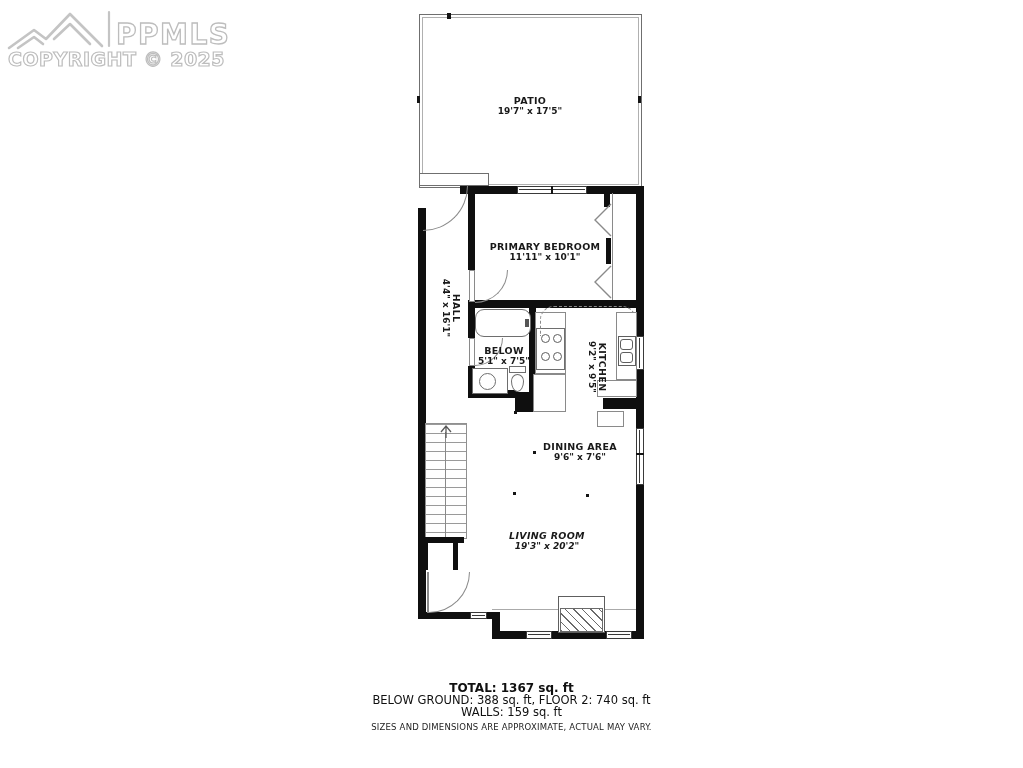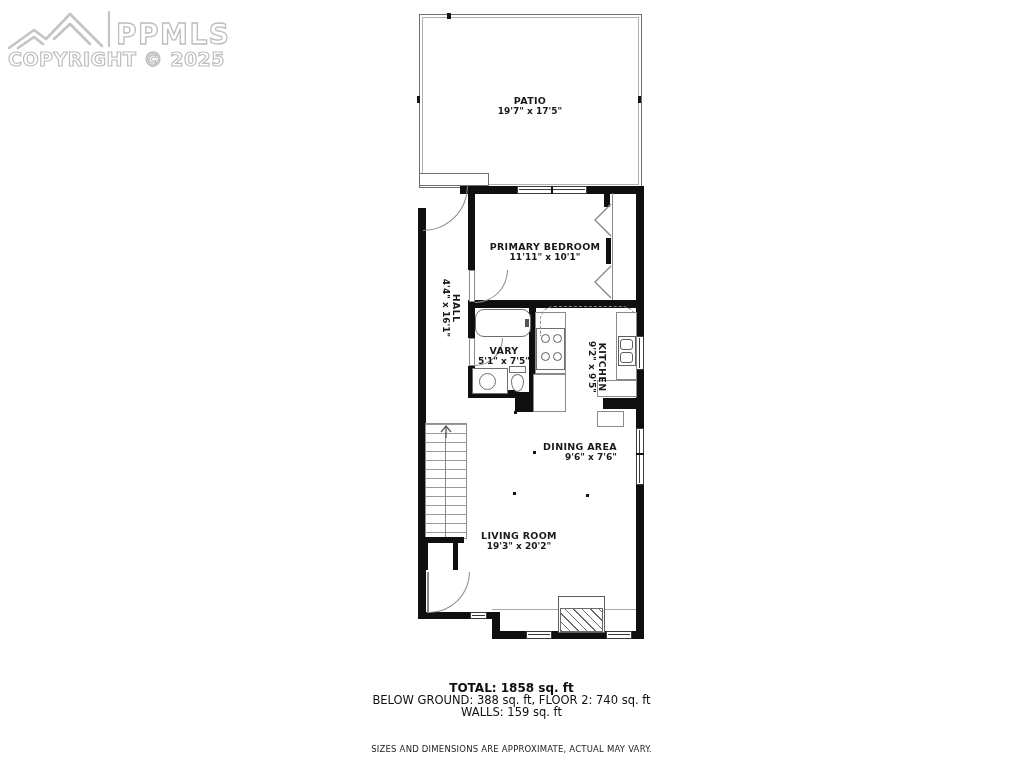--- a/index.html
+++ b/index.html
@@ -23,21 +23,21 @@
   .lbl .dm{display:block;font-size:9px;font-weight:bold;line-height:11px;}
   
   .stairs{position:absolute;border:1px solid #909090;box-sizing:border-box;
           background:repeating-linear-gradient(to bottom,#9a9a9a 0,#9a9a9a 1px,transparent 1px,transparent 9px);}
   
   .hatch{position:absolute;background:repeating-linear-gradient(45deg,#6a6a6a 0,#6a6a6a 1px,transparent 1px,transparent 6px);border:1px solid #6a6a6a;box-sizing:border-box;}
   
   .summary{position:absolute;left:0;top:682px;width:1023px;text-align:center;color:#101010;}
   .sum-total{font-size:12px;font-weight:bold;line-height:13px;}
   .sum-line{font-size:11.5px;font-weight:500;line-height:11.5px;}
-  .sum-disc{font-size:8.5px;font-weight:500;margin-top:26px;color:#232323;letter-spacing:.2px;}
+  .sum-disc{font-size:8.5px;font-weight:500;margin-top:4px;color:#232323;letter-spacing:.2px;}
   svg{position:absolute;overflow:visible;}
 </style>
 </head>
 <body>
 
 <svg class="abs" style="left:6px;top:4px;" width="230" height="70" viewBox="0 0 230 70">
   <g fill="none" stroke="#c4c4c4" stroke-width="2.6" stroke-linejoin="round" stroke-linecap="round">
     <path d="M3,44 L28,26 L40,35 L64,10 L96,42"></path>
     <path d="M12,44 L28,33 L37,40"></path>
     <path d="M48,35 L64,20 L84,40"></path>
@@ -162,35 +162,35 @@
   </div>
   <div class="lbl" style="left:525px;top:252px;">
     <span class="nm">PRIMARY BEDROOM</span>
     <span class="dm">11'11" x 10'1"</span>
   </div>
   <div class="lbl rot" style="left:431px;top:308px;">
     <span class="nm">HALL</span>
     <span class="dm">4'4" x 16'1"</span>
   </div>
   <div class="lbl" style="left:484px;top:356px;">
-    <span class="nm">VARY</span>
+    <span class="nm">BELOW</span>
     <span class="dm">5'1" x 7'5"</span>
   </div>
   <div class="lbl rot" style="left:577px;top:367px;">
     <span class="nm">KITCHEN</span>
     <span class="dm">9'2" x 9'5"</span>
   </div>
-  <div class="lbl" style="left:560px;top:452px;text-align:right;">
+  <div class="lbl" style="left:560px;top:452px;">
     <span class="nm">DINING AREA</span>
     <span class="dm">9'6" x 7'6"</span>
   </div>
-  <div class="lbl" style="left:499px;top:541px;">
+  <div class="lbl" style="left:527px;top:541px;font-style:italic;">
     <span class="nm">LIVING ROOM</span>
     <span class="dm">19'3" x 20'2"</span>
   </div>
 </div>
 
 <div class="summary">
-  <div class="sum-total">TOTAL: 1858 sq. ft</div>
+  <div class="sum-total">TOTAL: 1367 sq. ft</div>
   <div class="sum-line">BELOW GROUND: 388 sq. ft, FLOOR 2: 740 sq. ft</div>
   <div class="sum-line">WALLS: 159 sq. ft</div>
   <div class="sum-disc">SIZES AND DIMENSIONS ARE APPROXIMATE, ACTUAL MAY VARY.</div>
 </div>
 
 </body></html>

